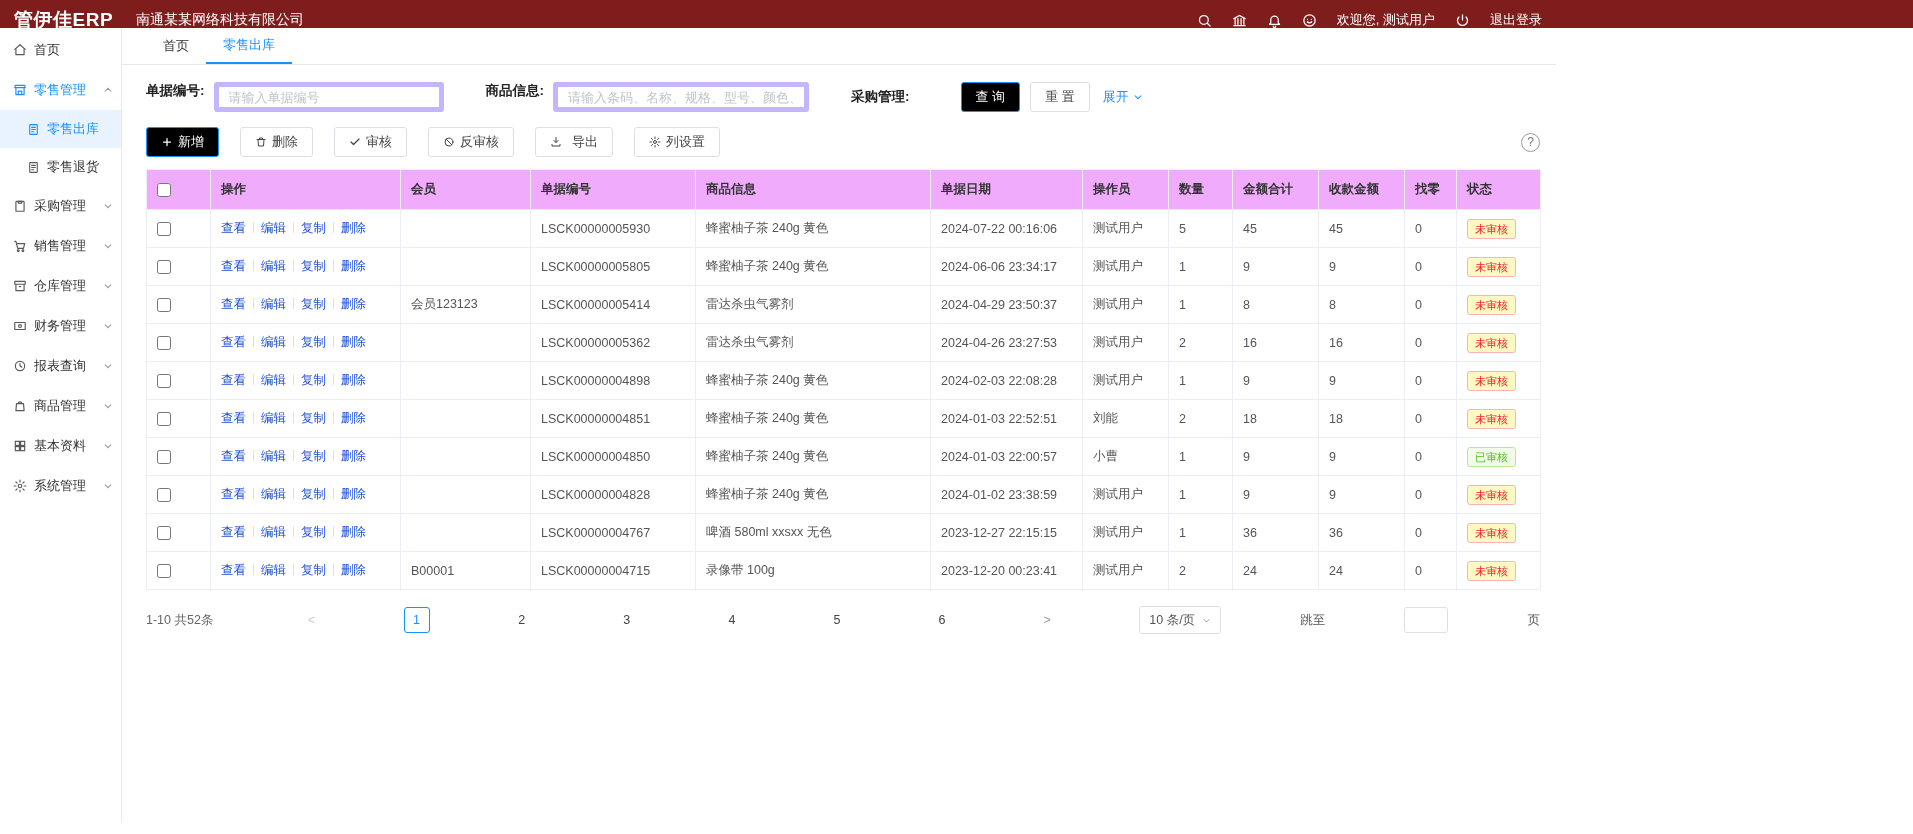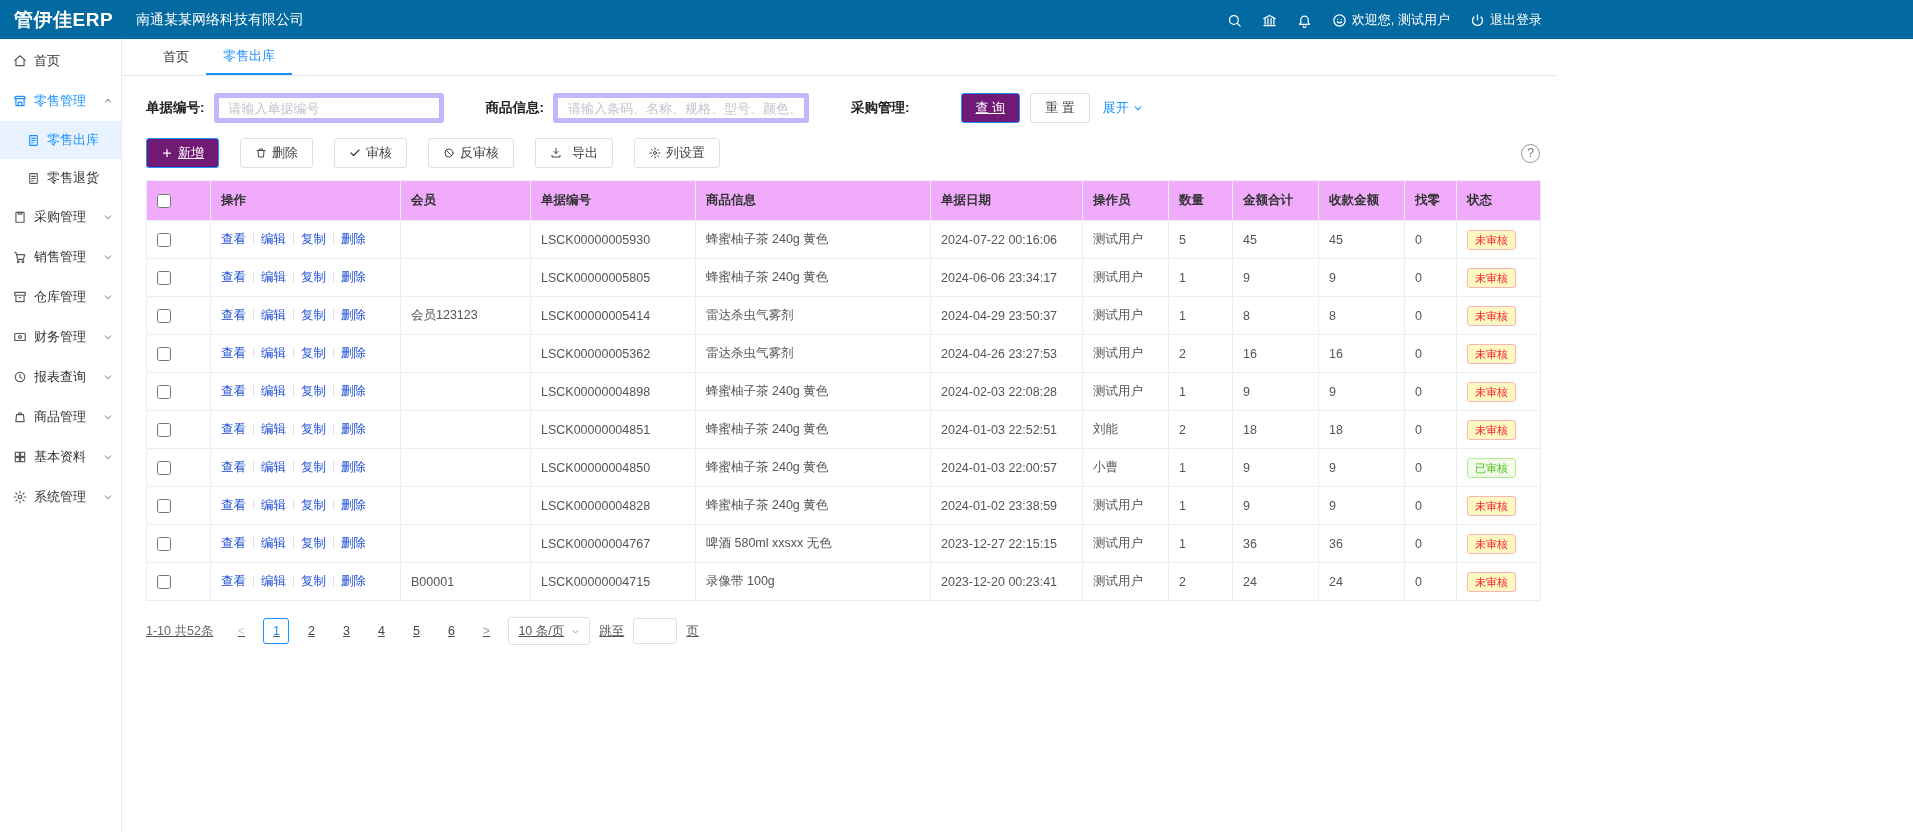--- a/index.html
+++ b/index.html
@@ -4,28 +4,28 @@
 <style>
   * { box-sizing: border-box; margin: 0; padding: 0; }
   html, body { width: 1913px; height: 834px; }
   body {
     font-family: "Liberation Sans", "DejaVu Sans", sans-serif;
     font-size: 13px; color: #333; background: #fff; overflow: hidden;
   }
   svg { display: block; }
 
   
-  .header { height: 39px; background: #0369a1; color: #fff; }
+  .header { height: 28px; background: #7f1d1d; color: #fff; }
   .header-inner { width: 1556px; height: 40px; display: flex; align-items: center; }
   .logo { width: 122px; padding-left: 14px; font-size: 19px; font-weight: bold; letter-spacing: .5px; white-space: nowrap; }
   .company { margin-left: 14px; font-size: 14px; }
   .header-right { margin-left: auto; display: flex; align-items: center; gap: 20px; padding-right: 14px; font-size: 13px; }
   .hicon { display: flex; cursor: pointer; }
   .hicon svg { width: 15px; height: 15px; }
-  .hgroup { display: flex; align-items: center; gap: 5px; cursor: pointer; white-space: nowrap; }
+  .hgroup { display: flex; align-items: center; gap: 20px; cursor: pointer; white-space: nowrap; }
 
   
   .layout { display: flex; height: 794px; }
   .sidebar { width: 122px; flex-shrink: 0; border-right: 1px solid #ebebeb; padding-top: 2px; background: #fff; }
   .main { flex: 1; overflow: hidden; }
   .main-inner { width: 1434px; }
 
   
   .menu-item { height: 40px; display: flex; align-items: center; gap: 7px; padding: 0 8px 0 13px; font-size: 13px; color: #333; cursor: pointer; white-space: nowrap; }
   .menu-item .micon { display: flex; color: #5a5a5a; }
@@ -42,31 +42,31 @@
   
   .tabbar { display: flex; align-items: stretch; height: 37px; border-bottom: 1px solid #e8e8e8; padding-left: 24px; }
   .tab { padding: 0 17px; display: flex; align-items: center; cursor: pointer; color: #333; }
   .tab.active { color: #1890ff; border-bottom: 2px solid #1890ff; }
 
   
   .content { padding: 0 16px 0 24px; }
 
   
   .filters { display: flex; align-items: center; margin-top: 16px; height: 32px; }
-  .filter-group { display: flex; align-items: center; margin-right: 42px; }
+  .filter-group { display: flex; align-items: flex-start; margin-right: 42px; }
   .filter-label { font-weight: 600; margin-right: 9px; color: #222; font-size: 13.5px; white-space: nowrap; }
   .text-input { height: 30px; border: 5px solid #c4b5fd; border-radius: 3px; padding: 0 10px; font-size: 13px; color: #333; width: 230px; outline: none; font-family: inherit; }
   .text-input::placeholder { color: #c0c4cc; }
   .input-product { width: 256px; }
   .date-range { width: 256px; height: 30px; border: 1px solid #dcdfe6; border-radius: 3px; display: flex; align-items: center; justify-content: space-between; padding: 0 20px; color: #c0c4cc; cursor: pointer; }
   .date-range .tilde { color: #999; }
 
   .btn { height: 30px; border: 1px solid #dcdfe6; background: #fff; border-radius: 3px; padding: 0 14px; font-size: 13px; color: #444; cursor: pointer; display: inline-flex; align-items: center; gap: 5px; font-family: inherit; white-space: nowrap; }
   .btn svg { width: 12px; height: 12px; }
-  .btn-primary { background: #701a75; border-color: #1890ff; color: #fff; text-decoration: underline; }
+  .btn-primary { background: #000000; border-color: #1890ff; color: #fff; }
   .link { color: #1890ff; cursor: pointer; display: inline-flex; align-items: center; gap: 4px; }
   .link svg { width: 10px; height: 10px; }
 
   
   .toolbar { display: flex; align-items: center; gap: 21px; margin-top: 14px; }
   .help { margin-left: auto; width: 19px; height: 19px; border: 1px solid #9a9a9a; border-radius: 50%; color: #777; display: flex; align-items: center; justify-content: center; font-size: 12px; cursor: pointer; }
 
   
   .data-table { margin-top: 12px; border-collapse: collapse; table-layout: fixed; width: 1394px; font-size: 12.5px; }
   .data-table th, .data-table td { border: 1px solid #ebeef5; height: 38px; padding: 0 10px; text-align: left; overflow: hidden; white-space: nowrap; text-overflow: ellipsis; color: #555; }
@@ -75,21 +75,21 @@
   .th-actions, .td-actions { text-align: center; }
   .td-actions a { color: #1d4ed8; text-decoration: none; cursor: pointer; }
   .td-actions .divider { display: inline-block; width: 1px; height: 11px; background: #e0e0e0; margin: 0 7px; vertical-align: -1px; }
   input[type="checkbox"] { width: 14px; height: 14px; cursor: pointer; vertical-align: middle; }
 
   .badge { display: inline-block; font-size: 11px; line-height: 18px; padding: 0 7px; border-radius: 3px; border: 1px solid transparent; }
   .badge.danger { color: #f5222d; background: #fef9c3; border-color: #f9b4b4; }
   .badge.success { color: #52c41a; background: #f2fbea; border-color: #b7eb8f; }
 
   
-  .pagination { display: flex; align-items: center; justify-content: flex-start; gap: 9px; margin-top: 16px; width: 1394px; color: #555; font-size: 12.5px; text-decoration: underline; }
+  .pagination { display: flex; align-items: center; justify-content: space-between; gap: 9px; margin-top: 16px; width: 1394px; color: #555; font-size: 12.5px; }
   .page-total { margin-right: 6px; color: #666; }
   .page-btn { min-width: 26px; height: 26px; display: inline-flex; align-items: center; justify-content: center; cursor: pointer; border-radius: 3px; color: #444; background: #fff; }
   .page-btn.current { border: 1px solid #1890ff; color: #1890ff; }
   .page-arrow { color: #999; }
   .page-arrow.disabled { color: #ccc; }
   .page-size { height: 28px; border: 1px solid #dcdfe6; border-radius: 3px; padding: 0 9px; display: inline-flex; align-items: center; gap: 7px; color: #555; cursor: pointer; white-space: nowrap; }
   .page-size svg { width: 9px; height: 9px; color: #999; }
   .jump-input { width: 44px; height: 26px; border: 1px solid #dcdfe6; border-radius: 3px; outline: none; padding: 0 6px; font-size: 12.5px; font-family: inherit; }
 </style>
 </head>

